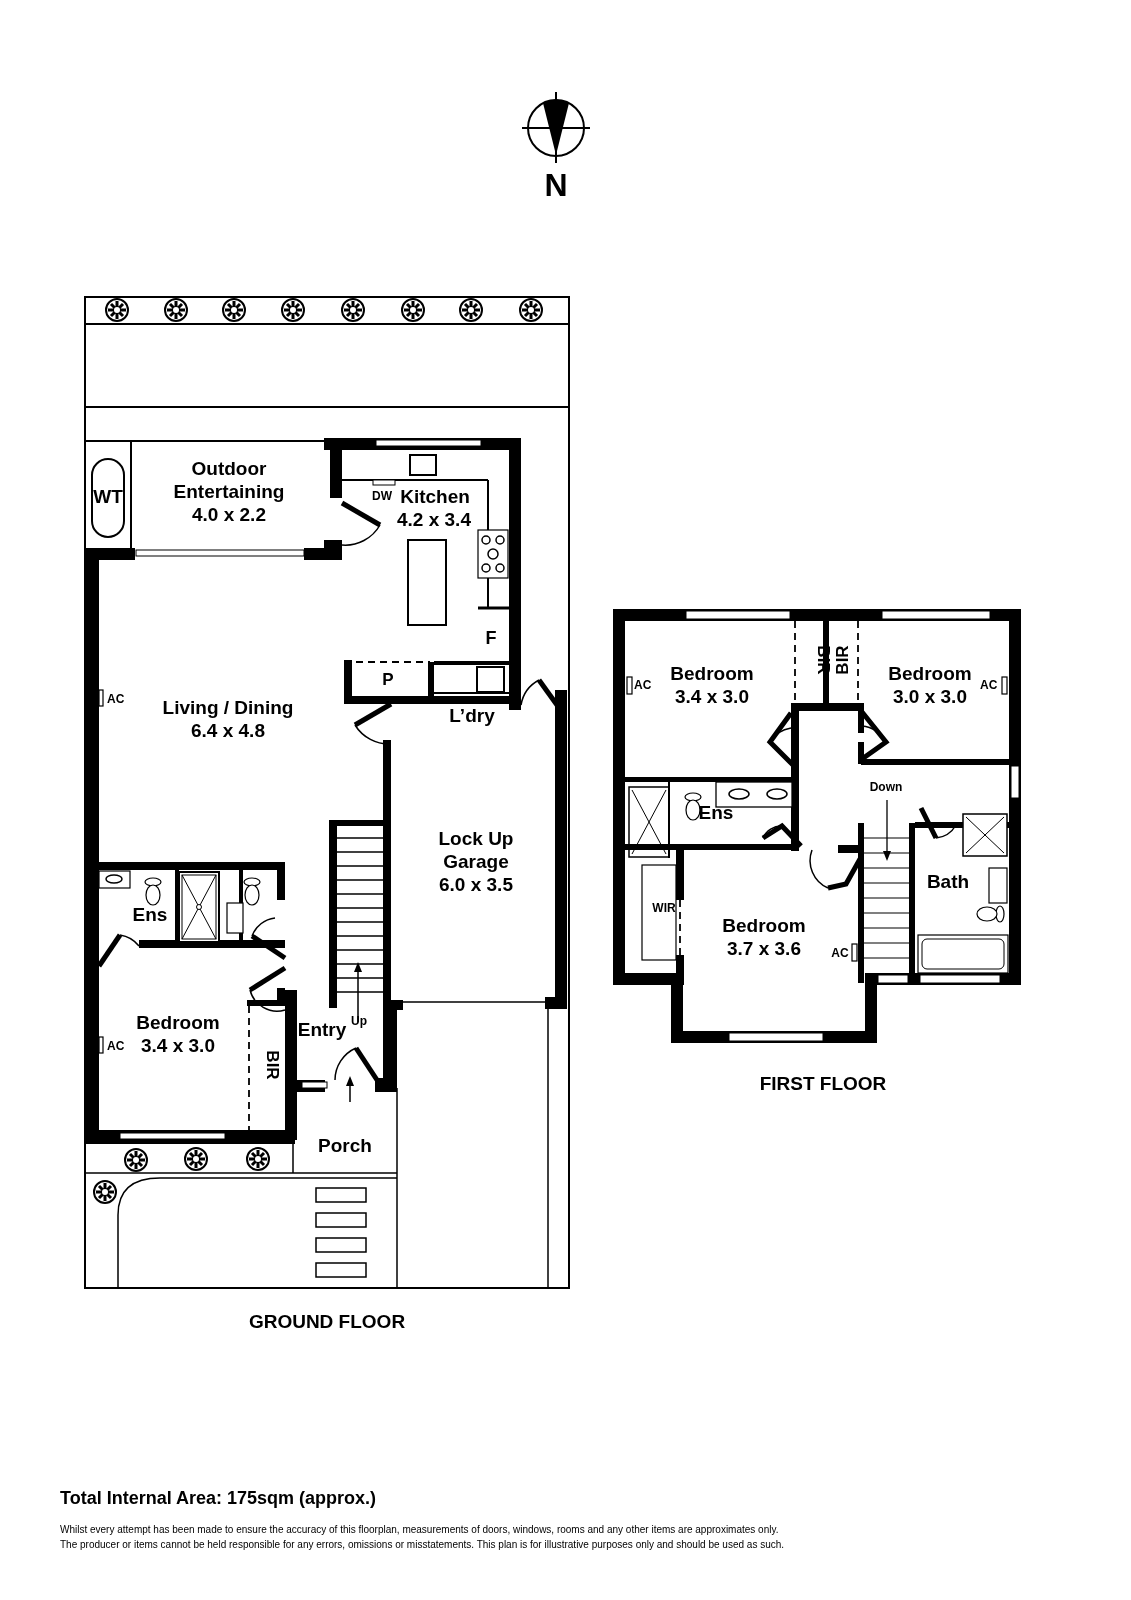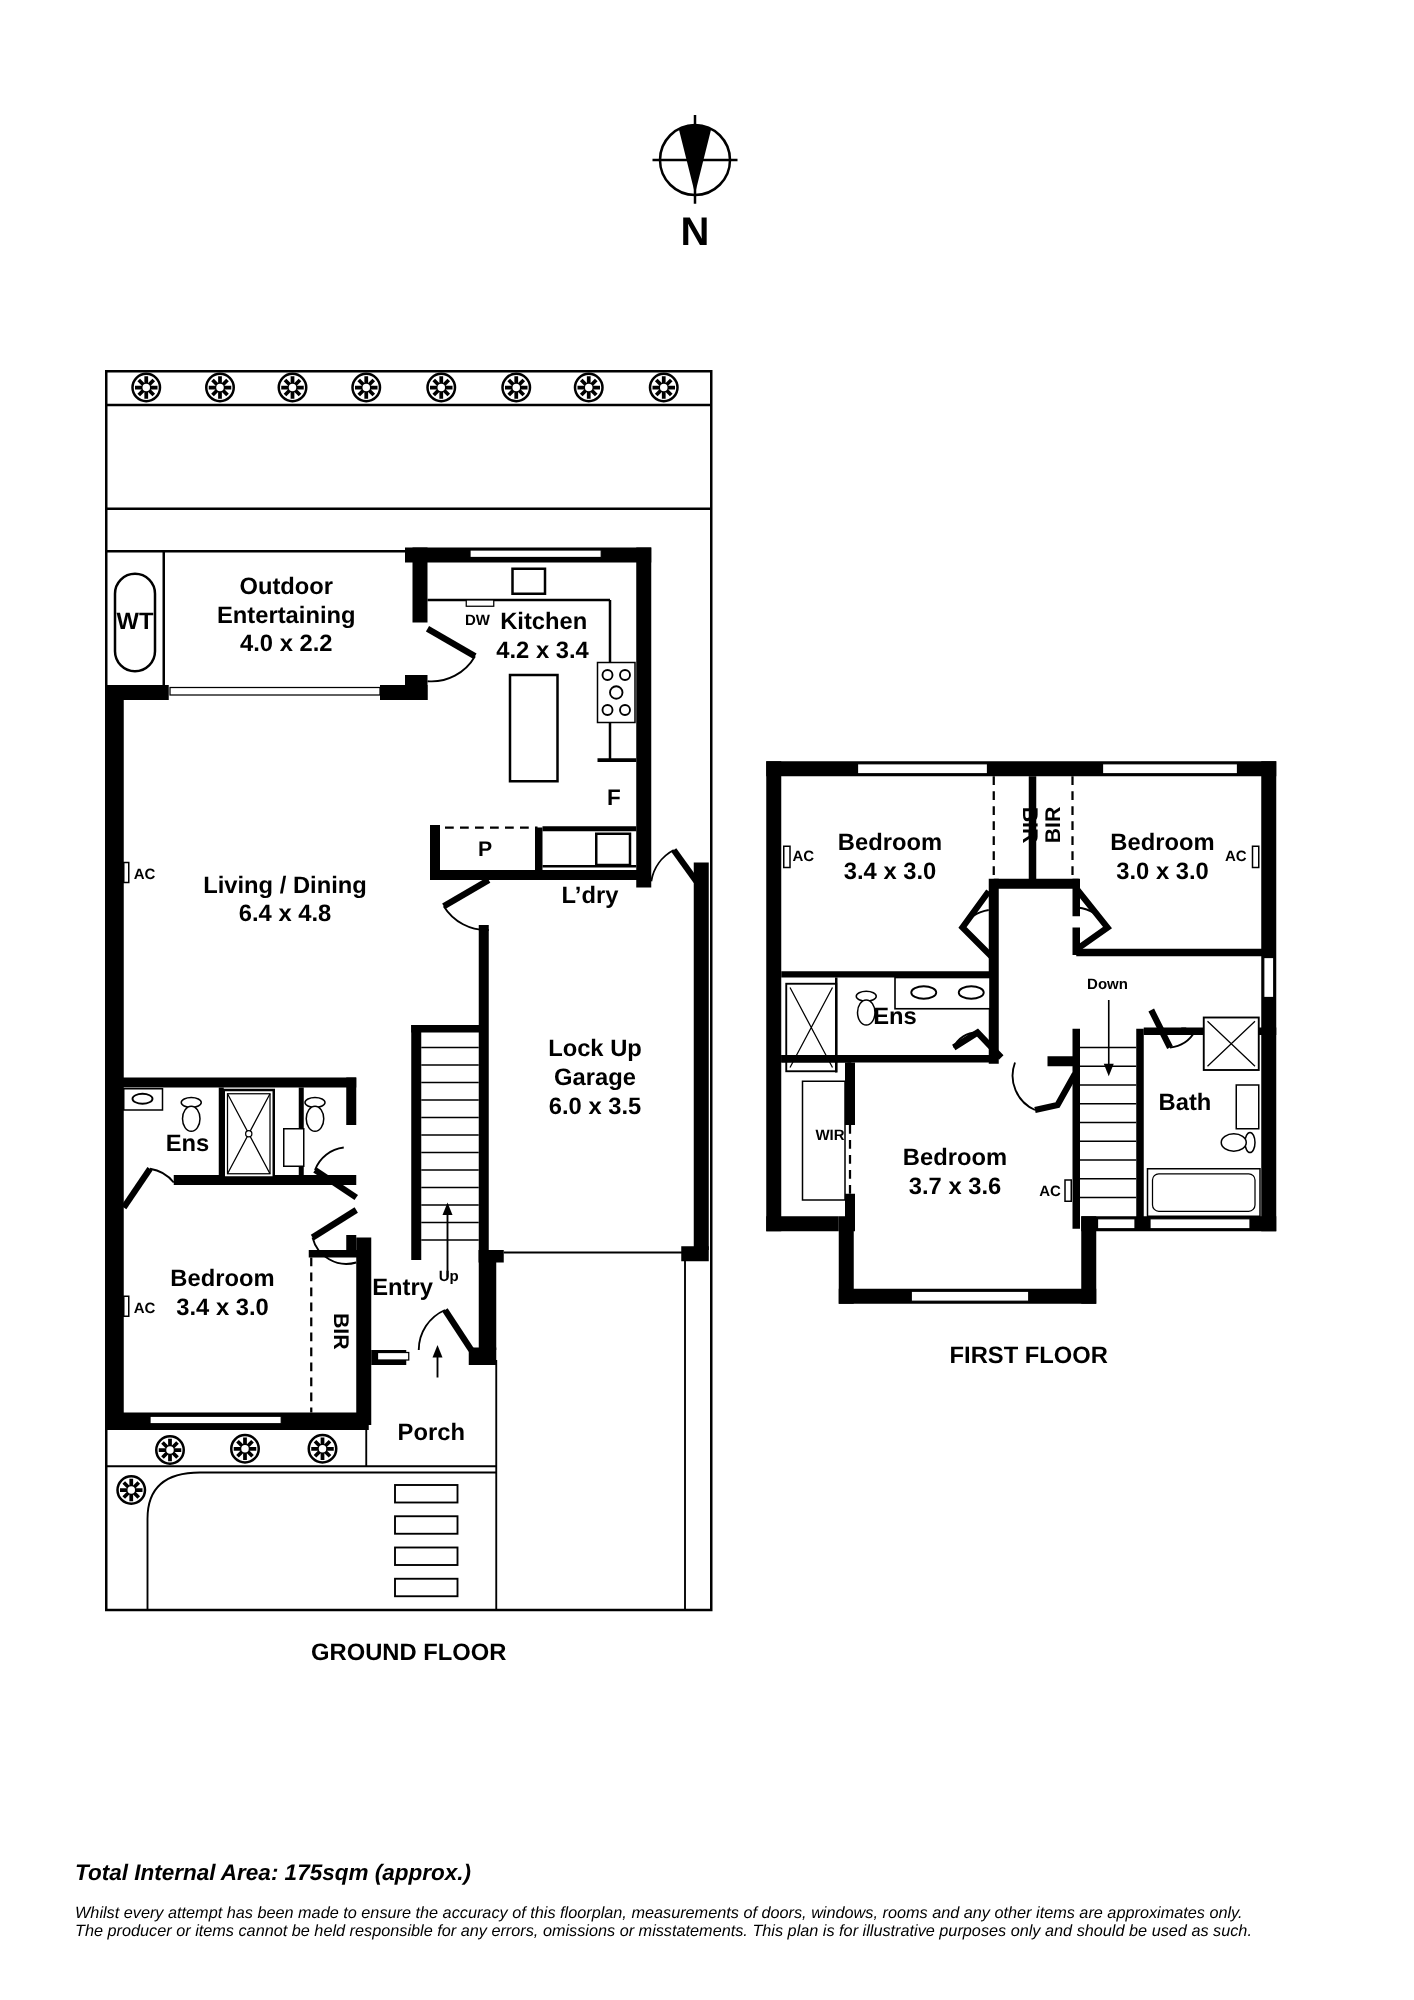--- a/index.html
+++ b/index.html
@@ -10,23 +10,23 @@
   .room { font-size: 19px; }
   .small { font-size: 12px; }
   .caption { font-size: 19px; }
   .wall { fill: #000; }
   .thin { stroke: #000; stroke-width: 1.5; fill: none; }
   .med { stroke: #000; stroke-width: 2; fill: none; }
   .door { stroke: #000; stroke-width: 5; fill: none; stroke-linecap: butt; }
   .arc { stroke: #000; stroke-width: 1.5; fill: none; }
   .win { fill: #fff; stroke: #000; stroke-width: 1; }
   .dash { stroke: #000; stroke-width: 1.8; stroke-dasharray: 7 5; fill: none; }
-  .footer { position: absolute; left: 60px; font-style: italic; }
+  .footer { position: absolute; left: 60px; }
   .area { top: 1488px; font-size: 18px; font-weight: bold; }
-  .disc { font-size: 13px; line-height: 16px; }
+  .disc { font-size: 10px; line-height: 16px; }
   .disc1 { top: 1522px; }
   .disc2 { top: 1537px; }
 </style>
 </head>
 <body>
 
 <svg width="1131" height="1600" viewBox="0 0 1131 1600">
   <defs>
     <g id="tree">
       <circle r="11" fill="#fff" stroke="#000" stroke-width="2"></circle>

